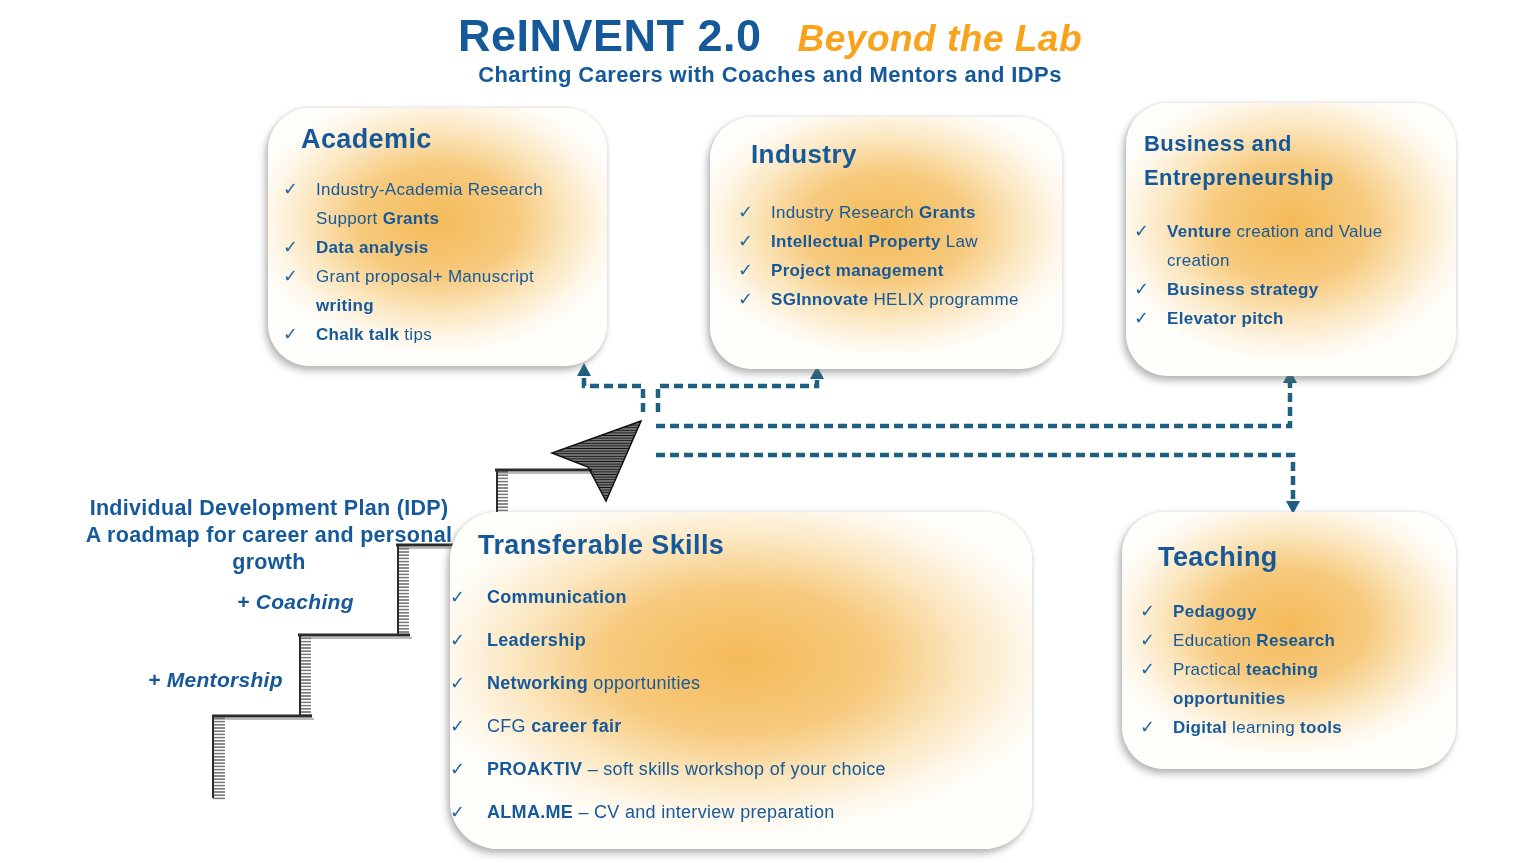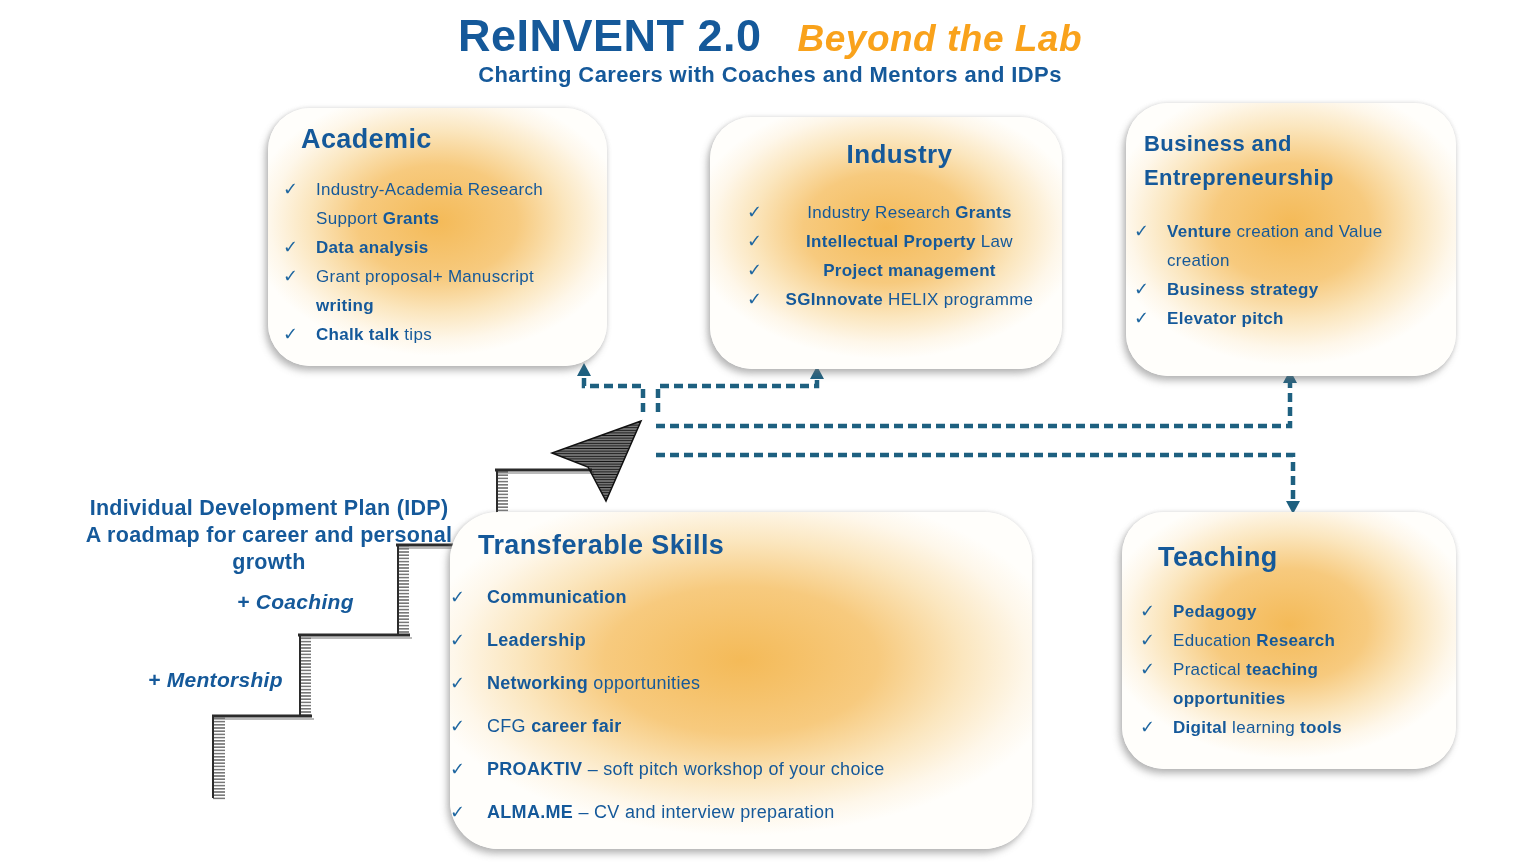--- a/index.html
+++ b/index.html
@@ -26,21 +26,21 @@
   .pbox h2{margin:0;color:var(--blue);font-weight:bold;letter-spacing:0.4px;}
   .pbox ul{list-style:none;margin:0;padding:0;}
   .pbox li{display:flex;align-items:flex-start;}
   .chk{flex:none;width:33px;color:var(--check);font-size:18px;line-height:inherit;}
   .txt{color:var(--blue);letter-spacing:0.3px;}
   .txt .b{font-weight:bold;}
   #box-academic{left:268px;top:108px;width:339px;height:258px;padding:16px 0 0 15px;}
   #box-academic h2{font-size:27px;margin:0 0 20px 18px;}
   #box-academic li{line-height:29px;font-size:17px;}
   #box-academic .txt{width:255px;}
-  #box-industry{left:710px;top:117px;width:352px;height:252px;padding:22px 14px 0 28px;text-align:center;}
+  #box-industry{left:710px;top:117px;width:352px;height:252px;padding:22px 14px 0 28px;}
   #box-industry h2{font-size:26px;margin:0 0 28px 13px;}
   #box-industry li{line-height:29px;font-size:17px;}
   #box-industry .txt{width:280px;}
   #box-business{left:1126px;top:103px;width:330px;height:273px;padding:24px 0 0 8px;}
   #box-business h2{font-size:22px;line-height:34px;margin:0 0 22px 10px;width:272px;}
   #box-business li{line-height:29px;font-size:17px;}
   #box-business .txt{width:262px;}
   #box-transferable{left:450px;top:512px;width:582px;height:337px;padding:18px 0 0 0;border-radius:48px;}
   #box-transferable h2{font-size:27px;margin:0 0 22px 28px;}
   #box-transferable li{line-height:29px;font-size:18px;margin-bottom:14px;}
@@ -194,21 +194,21 @@
       <li>
         <span class="chk">✓</span>
         <span class="txt"><span class="b">Networking</span><span> opportunities</span></span>
       </li>
       <li>
         <span class="chk">✓</span>
         <span class="txt"><span>CFG </span><span class="b">career fair</span></span>
       </li>
       <li>
         <span class="chk">✓</span>
-        <span class="txt"><span class="b">PROAKTIV</span><span> – soft pitch workshop of your choice</span></span>
+        <span class="txt"><span class="b">PROAKTIV</span><span> – soft skills workshop of your choice</span></span>
       </li>
       <li>
         <span class="chk">✓</span>
         <span class="txt"><span class="b">ALMA.ME</span><span> – CV and interview preparation</span></span>
       </li>
     </ul>
 </div>
 
 <div class="pbox" id="box-teaching">
   <h2>Teaching</h2>

